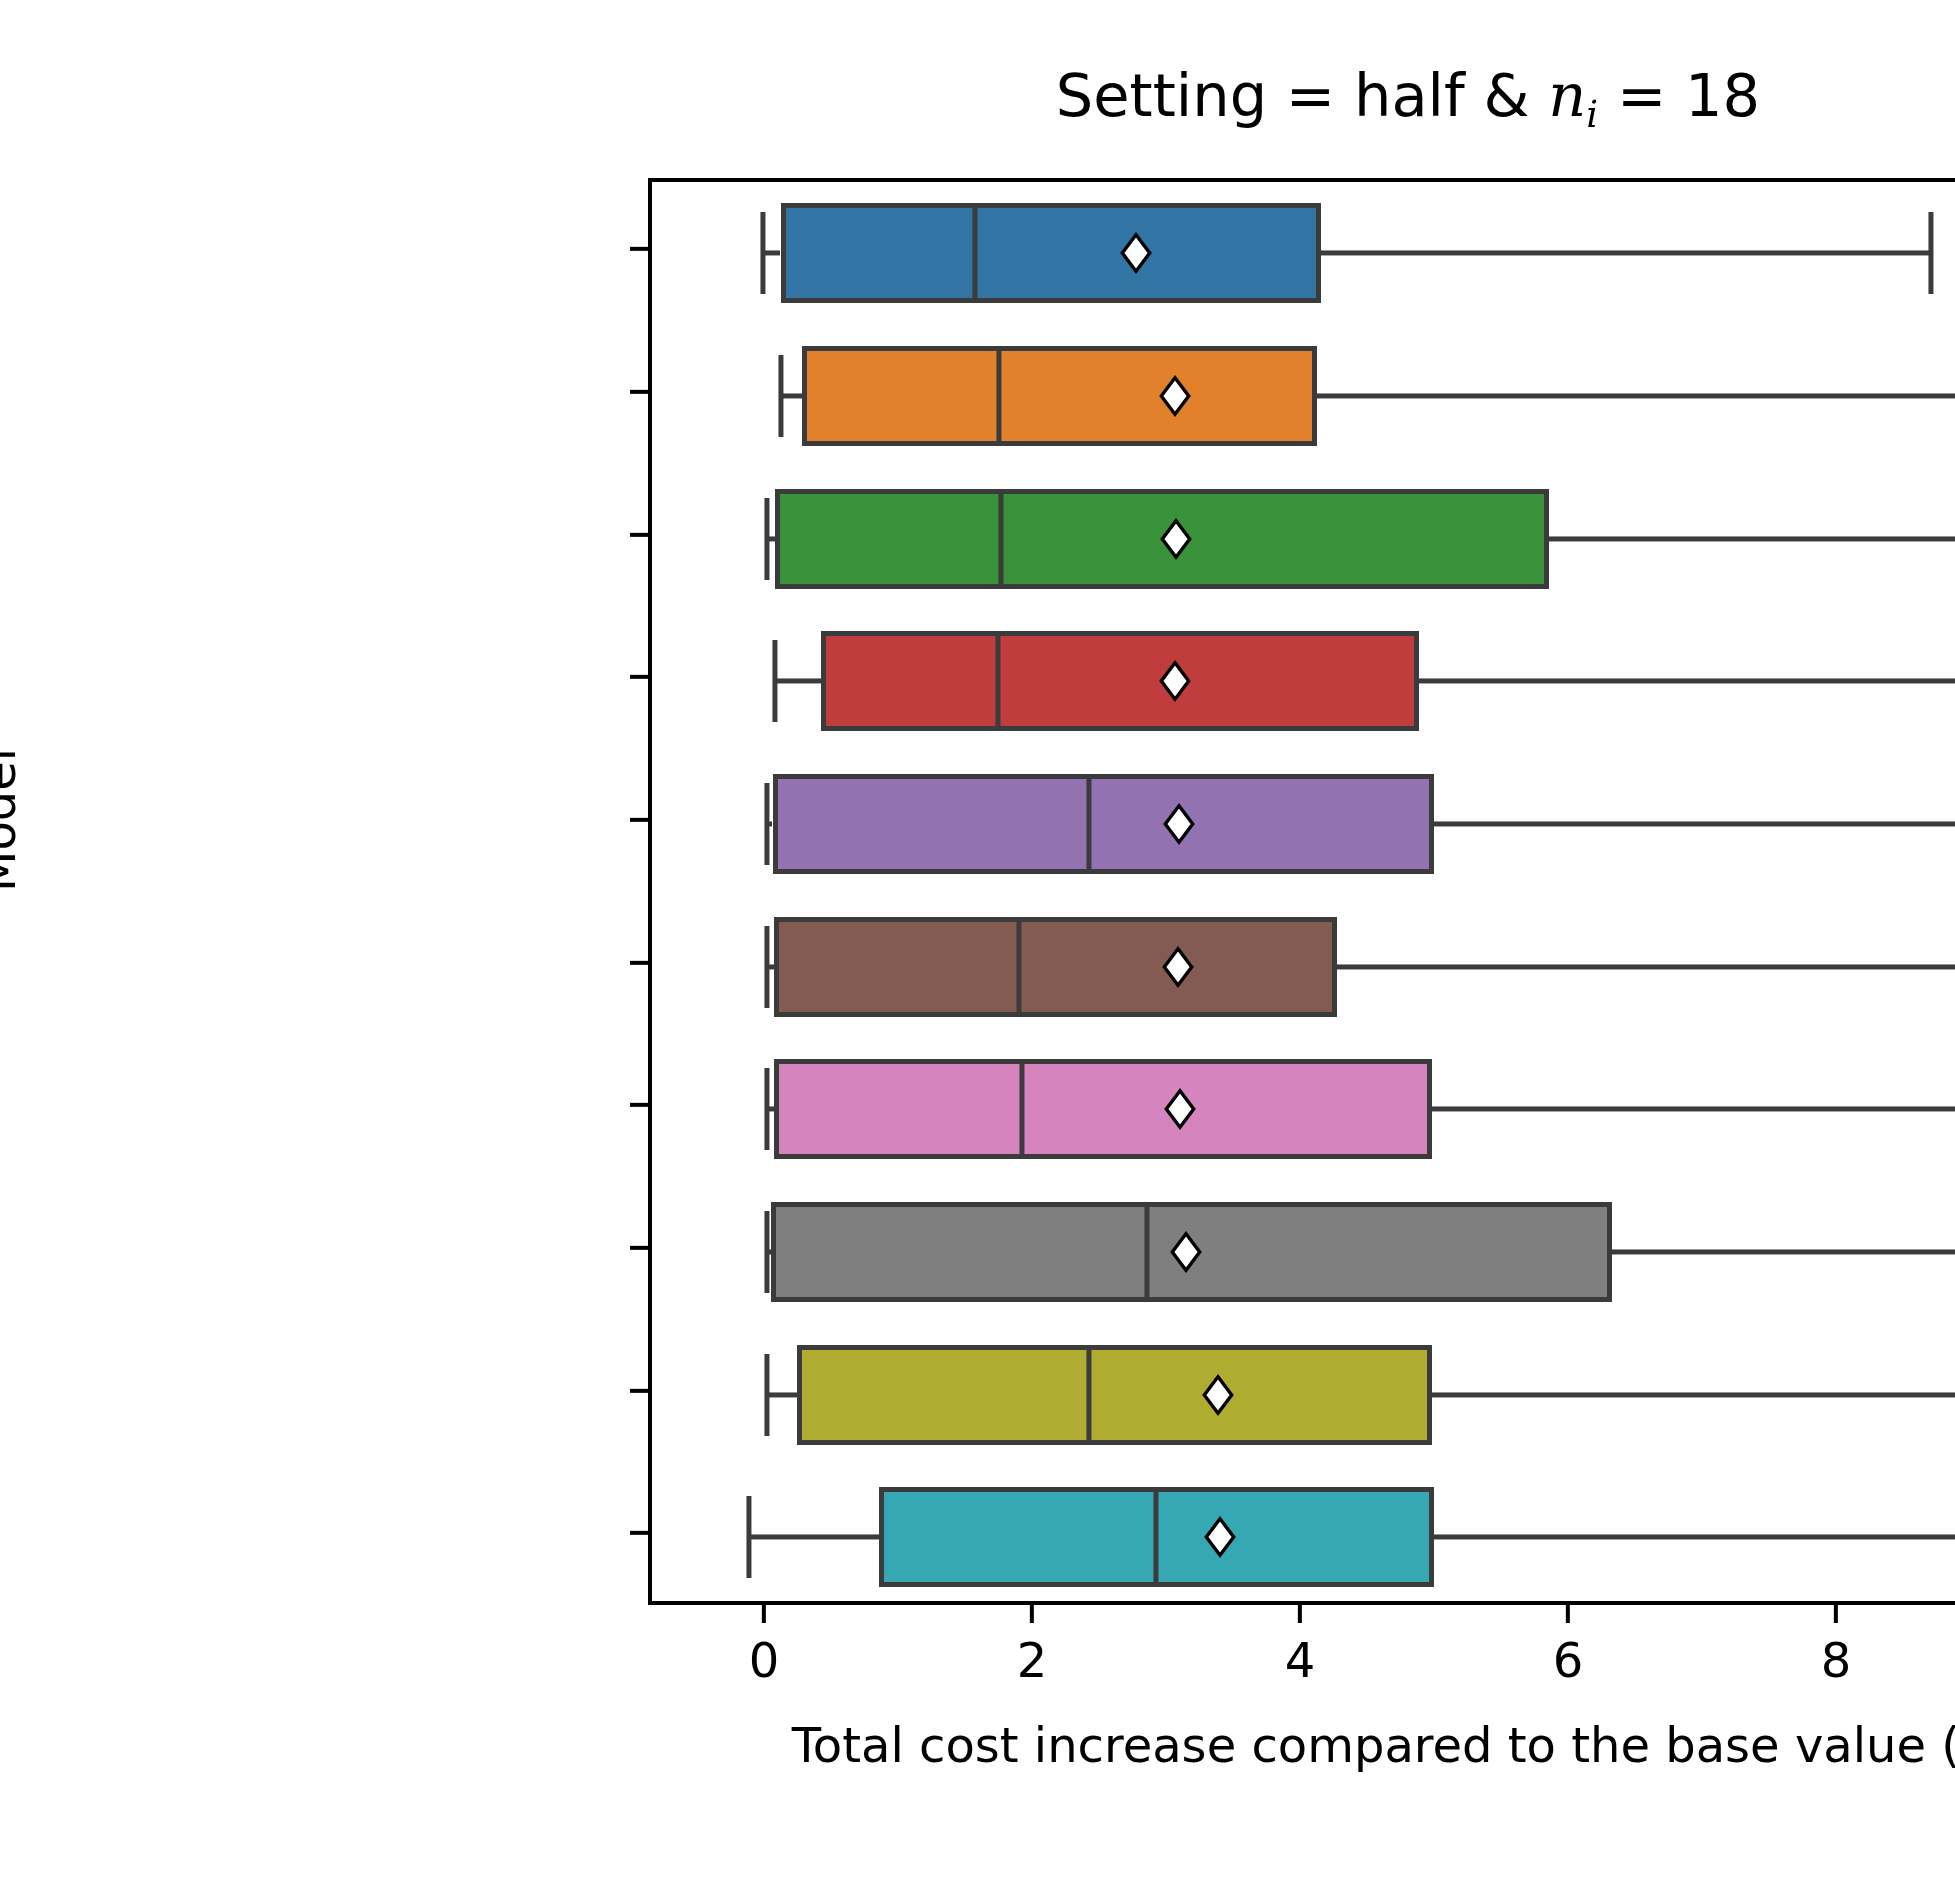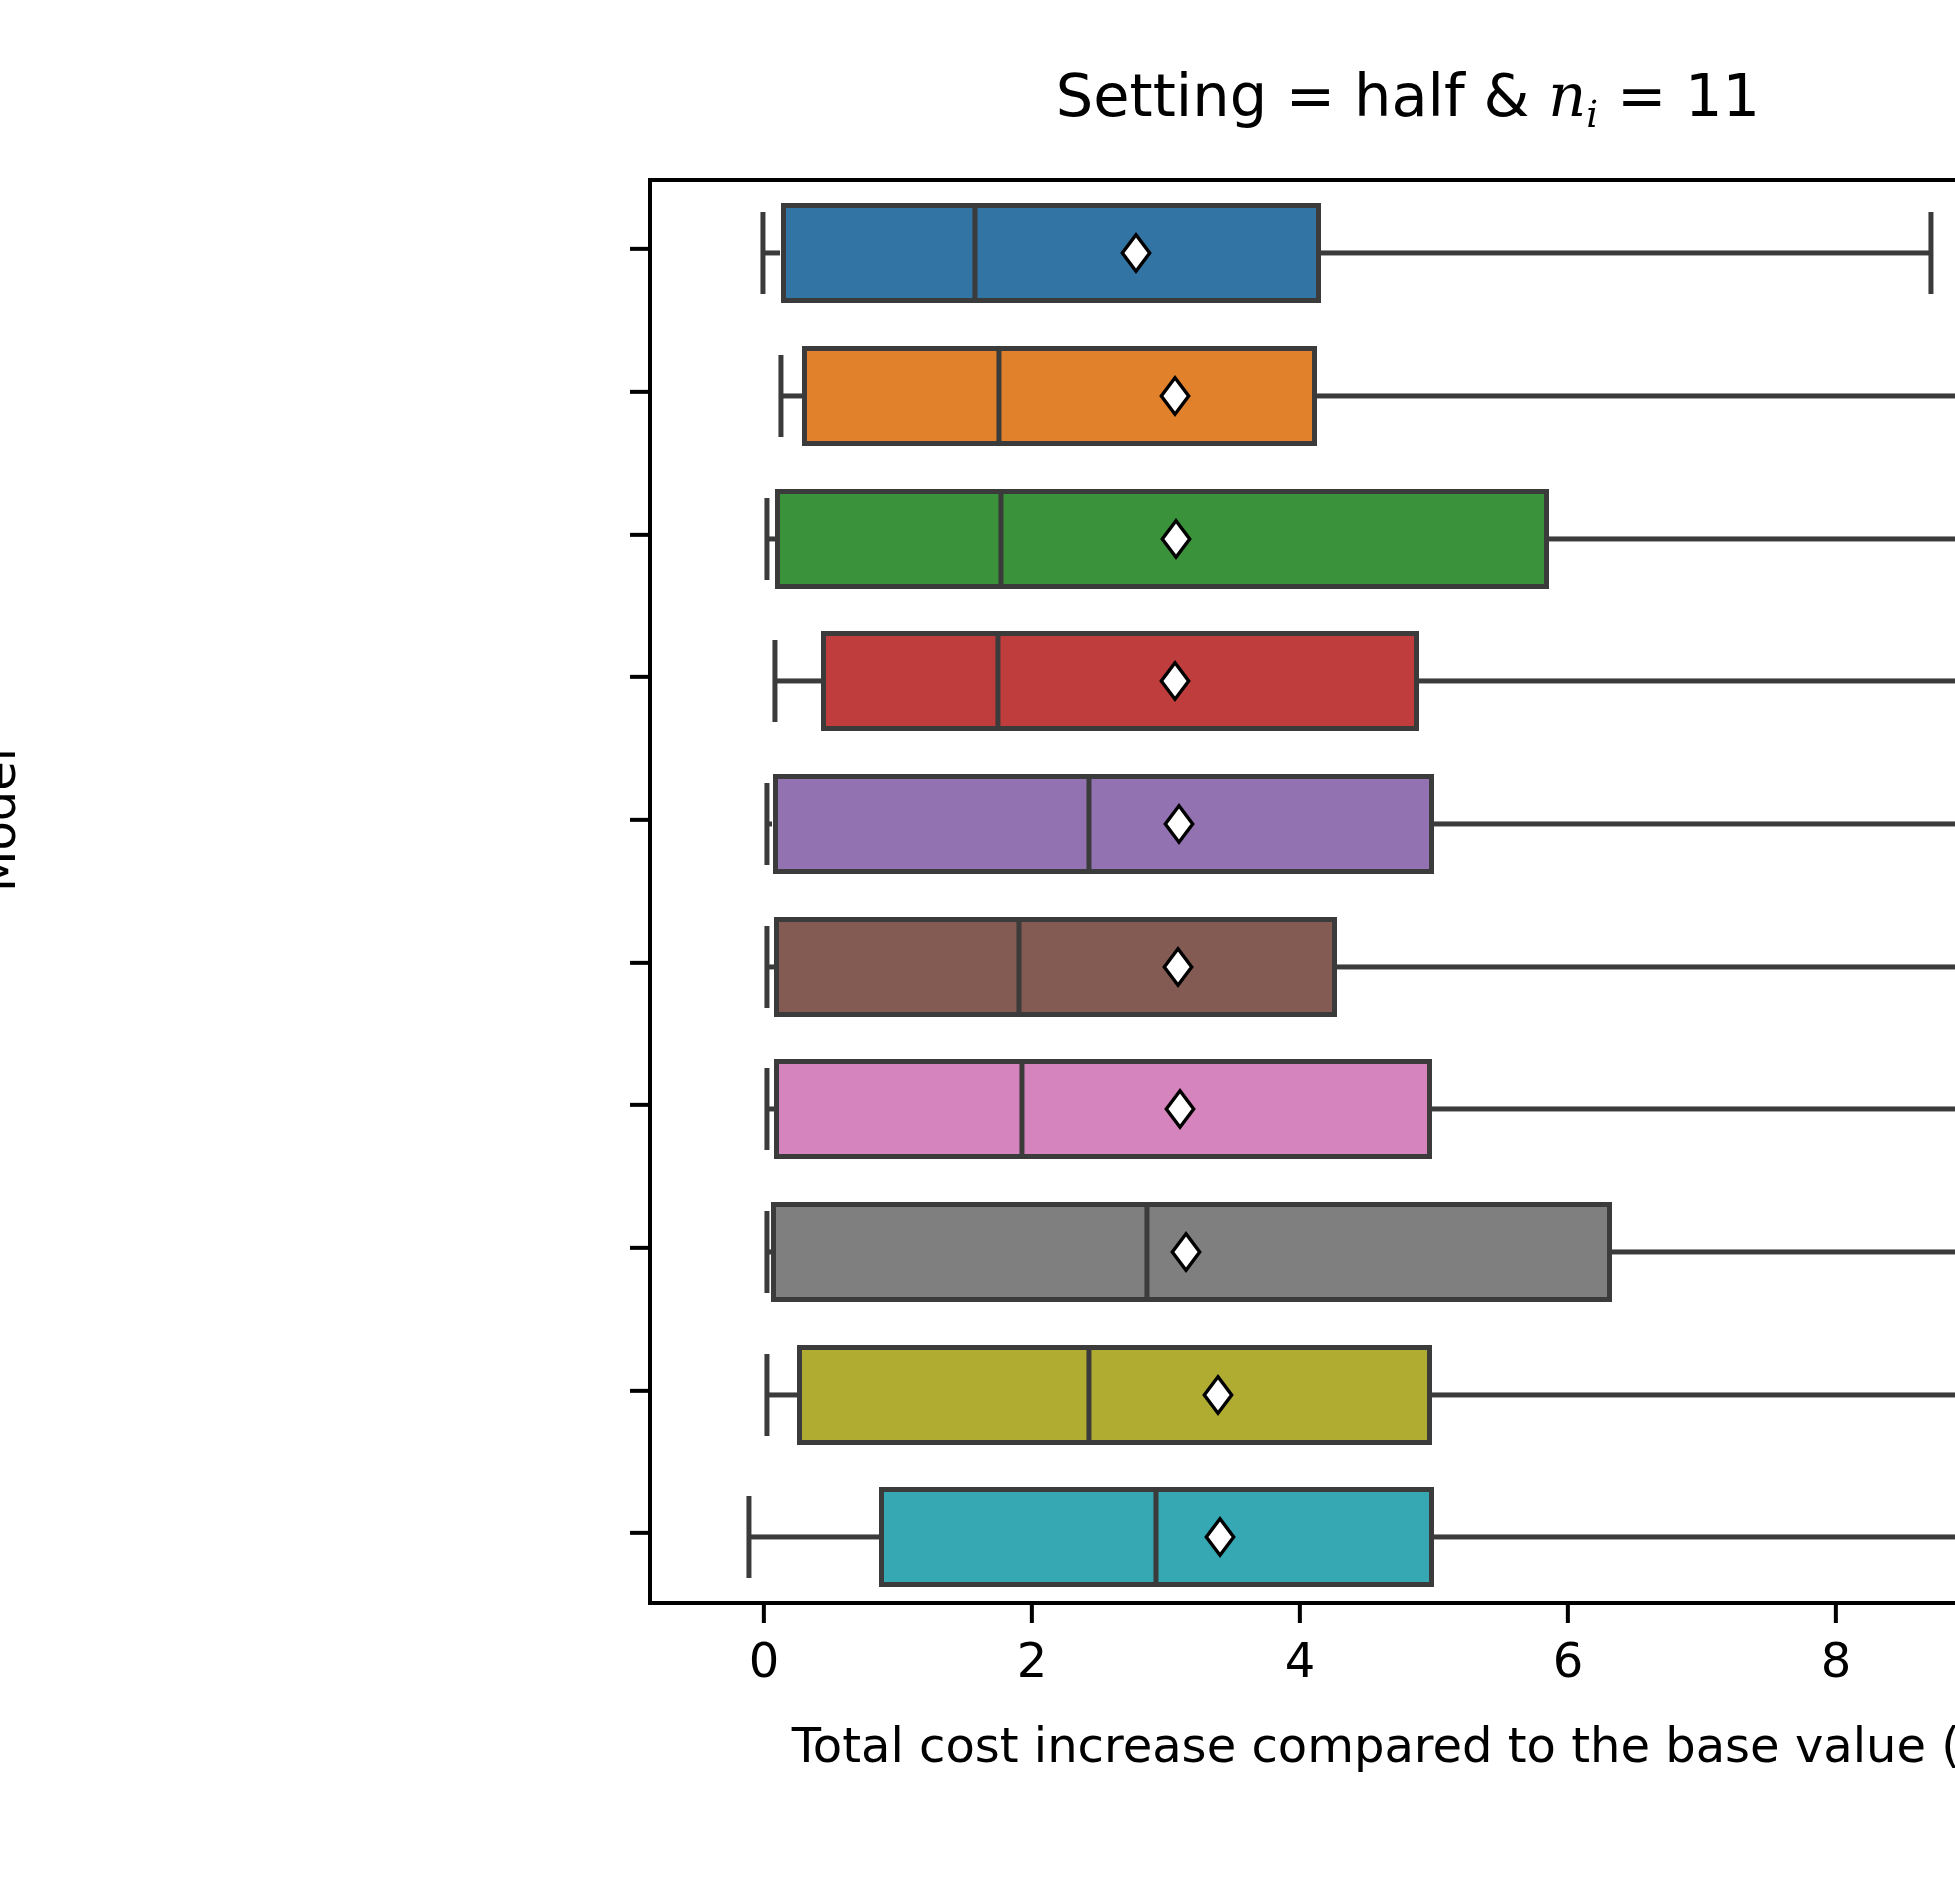--- a/index.html
+++ b/index.html
@@ -42,21 +42,21 @@
   .bp-median{position:absolute;width:5.1px;background:#3b3b3b;transform:translate(-50%,-50%);}
   .bp-mean{position:absolute;transform:translate(-50%,-50%);}
   .bp-mean svg{display:block;}
 </style>
 </head>
 <body>
 
 <div id="figure">
 
   <div id="chart-title">
-    <span>Setting = half &amp; </span><span class="mathit">n</span><span class="sub">i</span><span> = 11</span>
+    <span>Setting = half &amp; </span><span class="mathit">n</span><span class="sub">i</span><span> = 18</span>
   </div>
 
   <div id="ylabel">Model</div>
   <div id="xlabel">Total cost increase compared to the base value (%)</div>
 
   <div id="axis-decorations">
       <div class="ytick-mark" style="top: 249px;"></div>
       <div class="ytick-mark" style="top: 392px;"></div>
       <div class="ytick-mark" style="top: 535px;"></div>
       <div class="ytick-mark" style="top: 677px;"></div>

